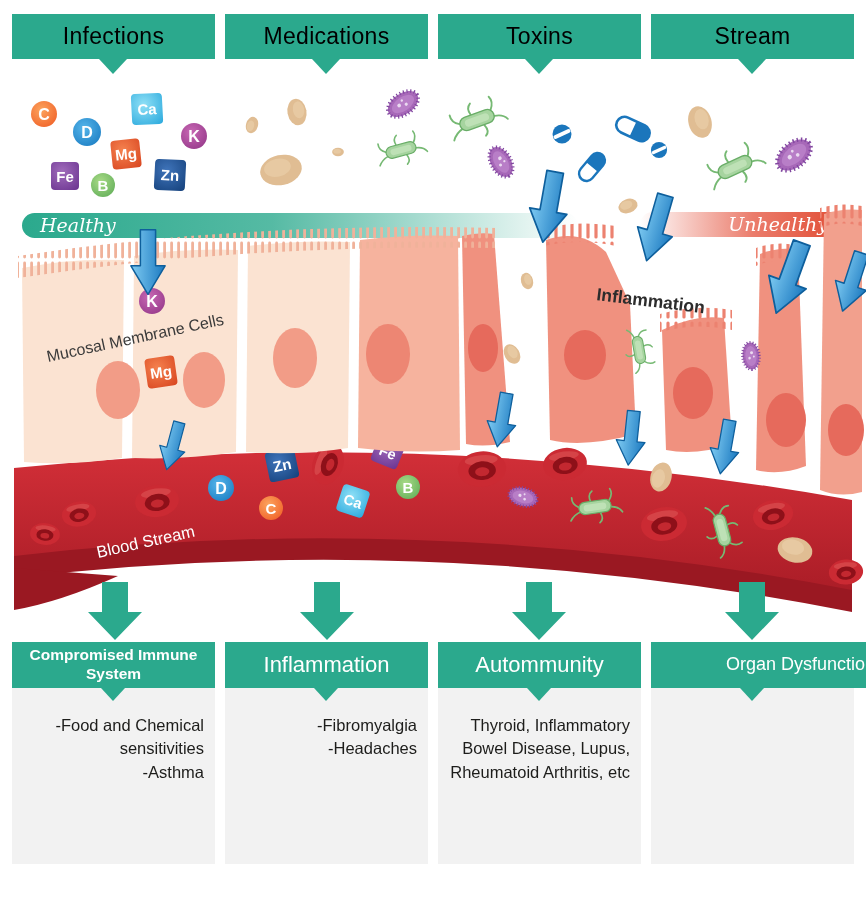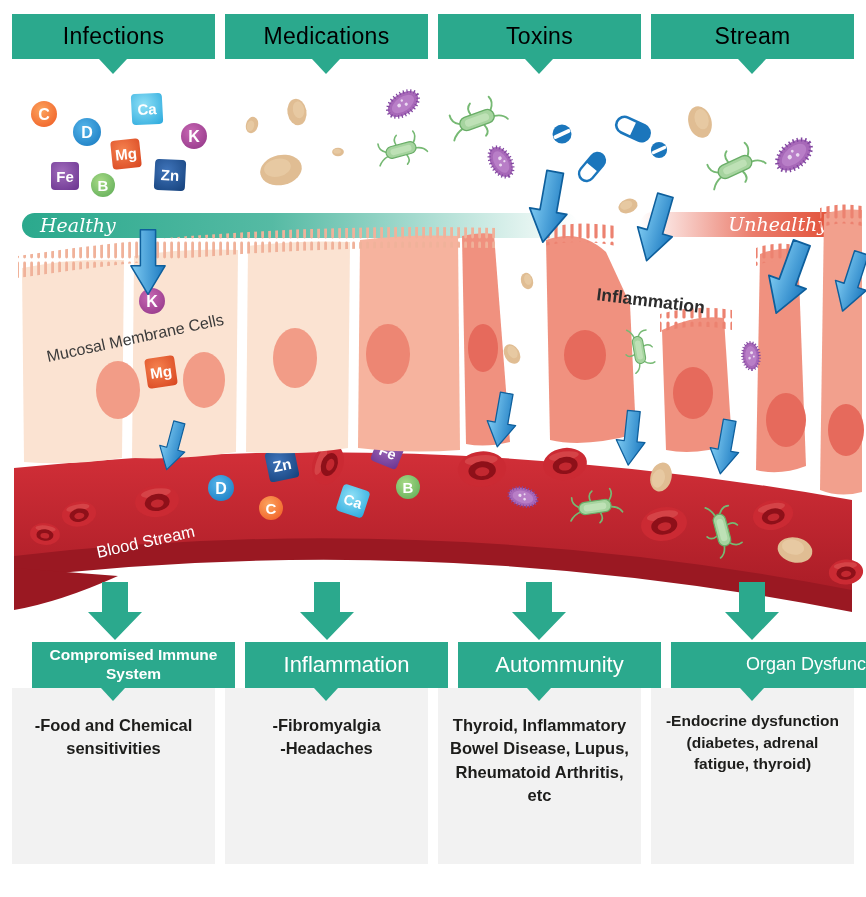--- a/index.html
+++ b/index.html
@@ -15,33 +15,33 @@
   }
   .cause-tail{
     position:absolute;top:59px;width:0;height:0;
     border-left:14px solid transparent;border-right:14px solid transparent;
     border-top:15px solid #2BA98D;
   }
   
   .result-title{
     position:absolute;top:642px;width:203px;height:46px;background:#2BA98D;
     color:#fff;display:flex;align-items:center;justify-content:center;
-    text-align:center;line-height:1.2;font-size:22px;margin-left:20px;
+    text-align:center;line-height:1.2;font-size:22px;
   }
   .result-title.small{font-size:15.5px;font-weight:bold;}
   .result-title.mid{font-size:18px;padding-left:48px;}
   .result-tail{
     position:absolute;top:688px;width:0;height:0;z-index:3;
     border-left:12px solid transparent;border-right:12px solid transparent;
     border-top:13px solid #2BA98D;
   }
   .result-body{
     position:absolute;top:688px;width:203px;height:176px;background:#f2f2f2;
     box-sizing:border-box;padding:26px 11px 0;
-    color:#1d1d1b;font-weight:bold;font-size:16.5px;line-height:1.42;text-align:center;
+    color:#1d1d1b;font-weight:normal;font-size:16.5px;line-height:1.42;text-align:right;
   }
   .result-body.dense{font-size:15.5px;line-height:1.4;padding-top:22px;}
   
   .badgeTxt{font-family:"Liberation Sans",sans-serif;font-weight:bold;fill:#fff;text-anchor:middle;}
   .bandTxt{font-family:"DejaVu Serif",serif;font-style:italic;fill:#fff;font-size:19px;}
   .tissueTxt{font-family:"Liberation Sans",sans-serif;fill:#3a3a3a;}
 </style>
 </head>
 <body>
 
@@ -323,24 +323,24 @@
   <div class="result-title" style="left:438px">Autommunity</div>
   <div class="result-title mid" style="left:651px">Organ Dysfunction</div>
 
   <div class="result-tail" style="left:101px"></div>
   <div class="result-tail" style="left:314px"></div>
   <div class="result-tail" style="left:527px"></div>
   <div class="result-tail" style="left:740px"></div>
 
   <div class="result-body" style="left:12px">
     <div>-Food and Chemical sensitivities</div>
+    <div>-Asthma</div>
   </div>
   <div class="result-body" style="left:225px">
     <div>-Fibromyalgia</div>
     <div>-Headaches</div>
   </div>
   <div class="result-body" style="left:438px">
     <div>Thyroid, Inflammatory Bowel Disease, Lupus, Rheumatoid Arthritis, etc</div>
   </div>
   <div class="result-body dense" style="left:651px">
-    <div>-Endocrine dysfunction (diabetes, adrenal fatigue, thyroid)</div>
   </div>
 </div>
 
 </body></html>

